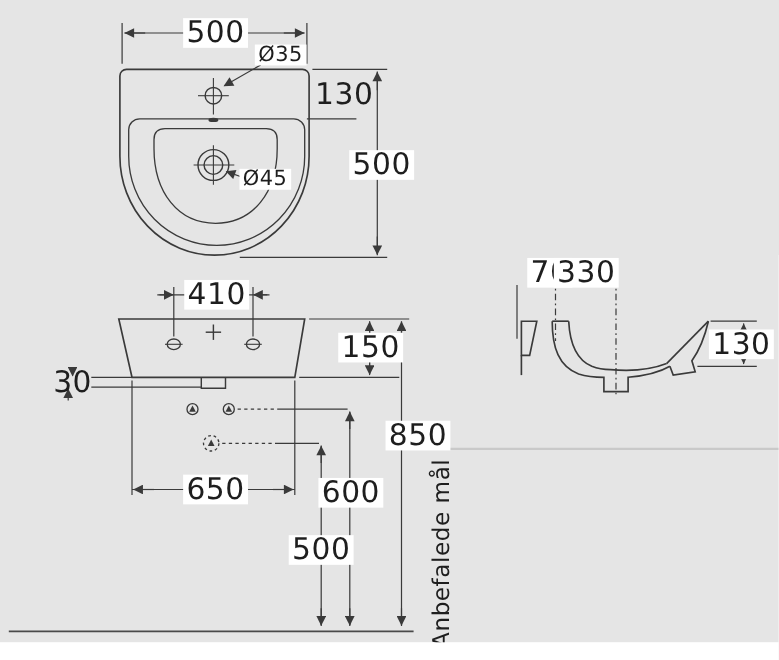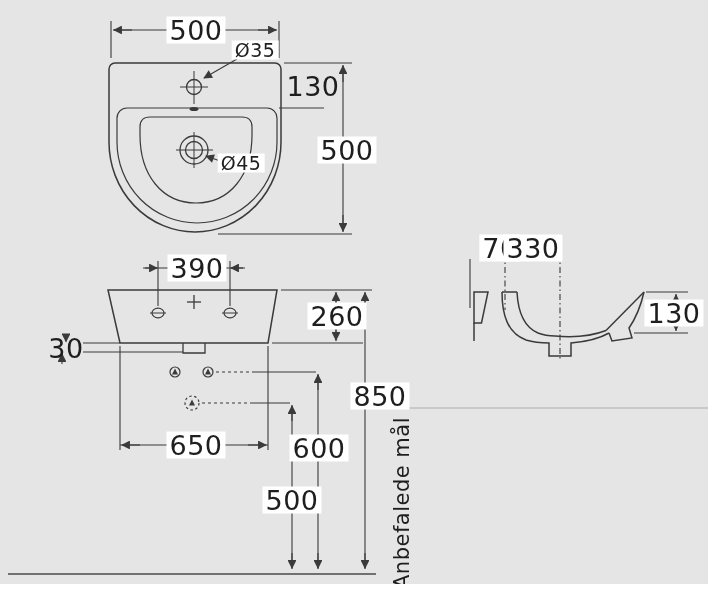--- a/index.html
+++ b/index.html
@@ -166,22 +166,22 @@
   </g>
   <line x1="386" y1="408" x2="708" y2="408" stroke="#c9c9c9" stroke-width="2"></line>
 </svg>
 
   <span class="dim bg" style="left:196px;top:30px;">500</span>
   <span class="dim small bg" style="left:255px;top:50px;">Ø35</span>
   <span class="dim" style="left:313px;top:86px;">130</span>
   <span class="dim bg" style="left:347px;top:150px;">500</span>
   <span class="dim small bg" style="left:241px;top:163px;">Ø45</span>
 
-  <span class="dim bg" style="left:197px;top:268px;">390</span>
-  <span class="dim bg" style="left:337px;top:316px;">260</span>
+  <span class="dim bg" style="left:197px;top:268px;">410</span>
+  <span class="dim bg" style="left:337px;top:316px;">150</span>
   <span class="dim" style="left:66px;top:348px;">30</span>
   <span class="dim bg" style="left:196px;top:445px;">650</span>
   <span class="dim bg" style="left:380px;top:396px;">850</span>
   <span class="dim bg" style="left:319px;top:448px;">600</span>
   <span class="dim bg" style="left:292px;top:500px;">500</span>
 
   <span class="dim bg" style="left:487px;top:248px;margin-left:13px;">70</span>
   <span class="dim bg" style="left:533px;top:248px;">330</span>
   <span class="dim bg" style="left:674px;top:313px;">130</span>
 

